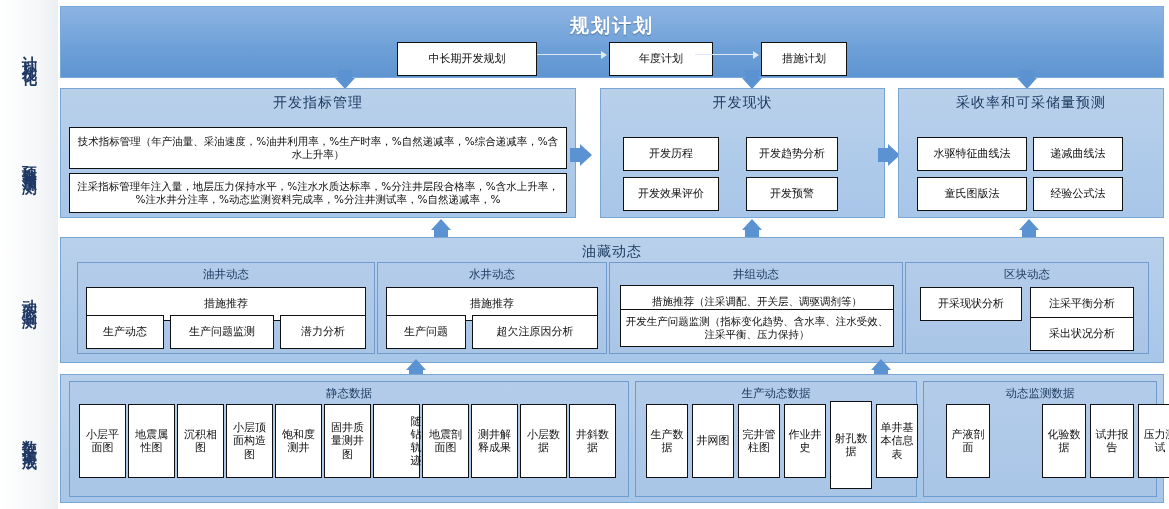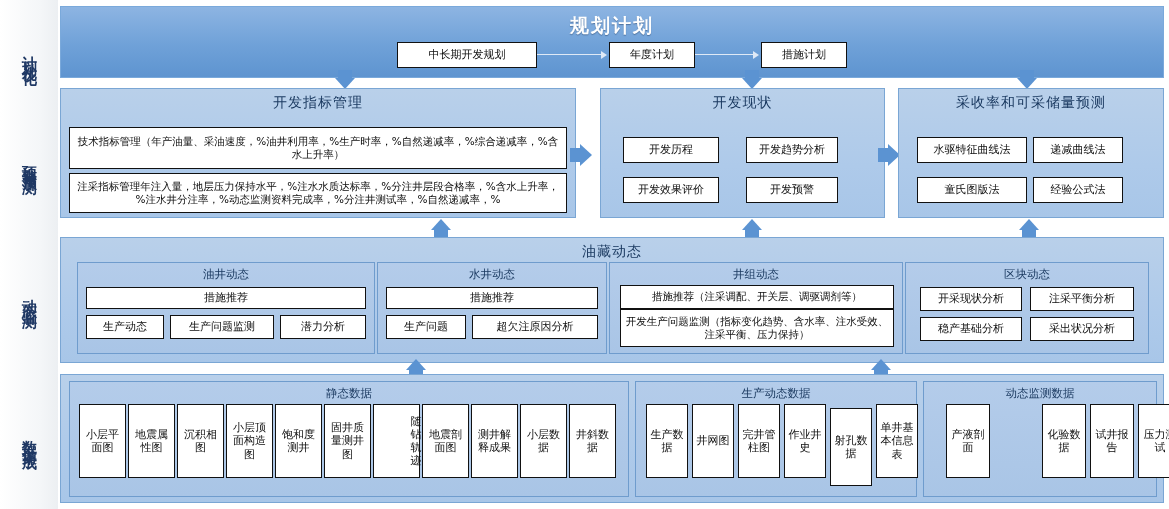--- a/index.html
+++ b/index.html
@@ -58,21 +58,21 @@
   }
 
   
   .node{
     position:absolute;box-sizing:border-box;
     background:#ffffff;border:1.4px solid #111111;
     display:flex;align-items:center;justify-content:center;
     text-align:center;
     font-size:11px;line-height:1.25;color:#0d0d0d;
     font-family:"DejaVu Sans","Liberation Sans",sans-serif;
-    padding:10px 3px;
+    padding:16px 3px;
   }
   .node.tight{font-size:10.5px;}
   .node.thin{border-width:1px;}
   .node.vert{font-size:11px;line-height:1.2;padding:2px 1px;}
   .arw-head-d{position:absolute;width:0;height:0;
     border-left:10px solid transparent;border-right:10px solid transparent;border-top:11px solid #5b93d2;}
   .arw-head-u{position:absolute;width:0;height:0;
     border-left:10px solid transparent;border-right:10px solid transparent;border-bottom:11px solid #5b93d2;}
   .arw-head-r{position:absolute;width:0;height:0;
     border-top:11px solid transparent;border-bottom:11px solid transparent;border-left:12px solid #5b93d2;}
@@ -105,21 +105,21 @@
 
   <div class="band hdr-band" style="left:60px;top:6px;width:1104px;height:72px;">
     <div class="band-title-big">规划计划</div>
 
     <div class="node" style="left:336px;top:35px;width:140px;height:26px;">
       <span>中长期开发规划</span>
     </div>
     <div class="lnk" style="left:476px;top:47px;width:66px;"></div>
     <div class="lnk-head" style="left:540px;top:44px;"></div>
 
-    <div class="node" style="left:548px;top:35px;width:86px;height:26px;">
+    <div class="node" style="left:548px;top:35px;width:104px;height:26px;">
       <span>年度计划</span>
     </div>
     <div class="lnk" style="left:634px;top:47px;width:60px;"></div>
     <div class="lnk-head" style="left:692px;top:44px;"></div>
 
     <div class="node" style="left:700px;top:35px;width:86px;height:26px;">
       <span>措施计划</span>
     </div>
   </div>
 
@@ -246,23 +246,20 @@
     </div>
 
     <div class="sub" style="left:844px;top:24px;width:244px;height:92px;">
       <div class="sub-title">区块动态</div>
       <div class="node thin" style="left:14px;top:24px;width:102px;height:24px;">
         <span>开采现状分析</span>
       </div>
       <div class="node thin" style="left:124px;top:24px;width:104px;height:24px;">
         <span>注采平衡分析</span>
       </div>
-      <div class="node thin" style="left:14px;top:54px;width:102px;height:24px;">
-        <span>稳产基础分析</span>
-      </div>
       <div class="node thin" style="left:124px;top:54px;width:104px;height:24px;">
         <span>采出状况分析</span>
       </div>
     </div>
   </div>
 
   <div>
     <div class="arw-body" style="left:409px;top:368px;width:14px;height:10px;"></div>
     <div class="arw-head-u" style="left:406px;top:359px;"></div>
   </div>
@@ -317,21 +314,21 @@
         </div>
       <div class="node vert thin" style="left:56px;top:22px;width:42px;height:74px;">
           <span>井网图</span>
         </div>
       <div class="node vert thin" style="left:102px;top:22px;width:42px;height:74px;">
           <span>完井管柱图</span>
         </div>
       <div class="node vert thin" style="left:148px;top:22px;width:42px;height:74px;">
           <span>作业井史</span>
         </div>
-      <div class="node vert thin" style="left:194px;top:26px;width:42px;height:78px;">
+      <div class="node vert thin" style="left:194px;top:19px;width:42px;height:88px;">
           <span>射孔数据</span>
         </div>
       <div class="node vert thin" style="left:240px;top:22px;width:42px;height:74px;">
           <span>单井基本信息表</span>
         </div>
     </div>
 
     <div class="sub" style="left:862px;top:6px;width:234px;height:116px;">
       <div class="sub-title">动态监测数据</div>
       <div class="node vert thin" style="left:22px;top:22px;width:44px;height:74px;">

